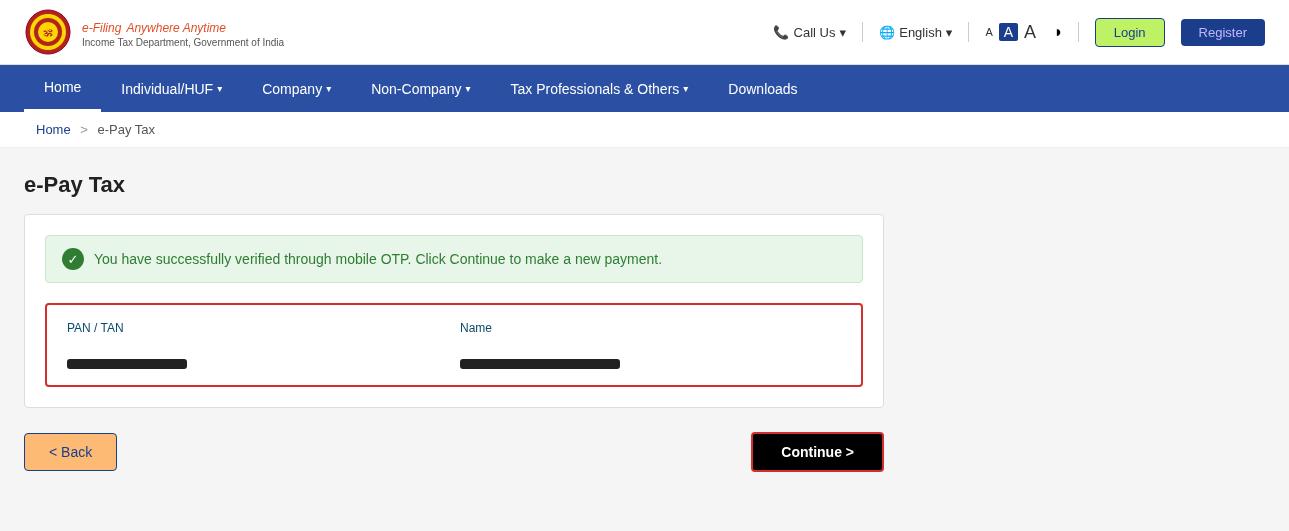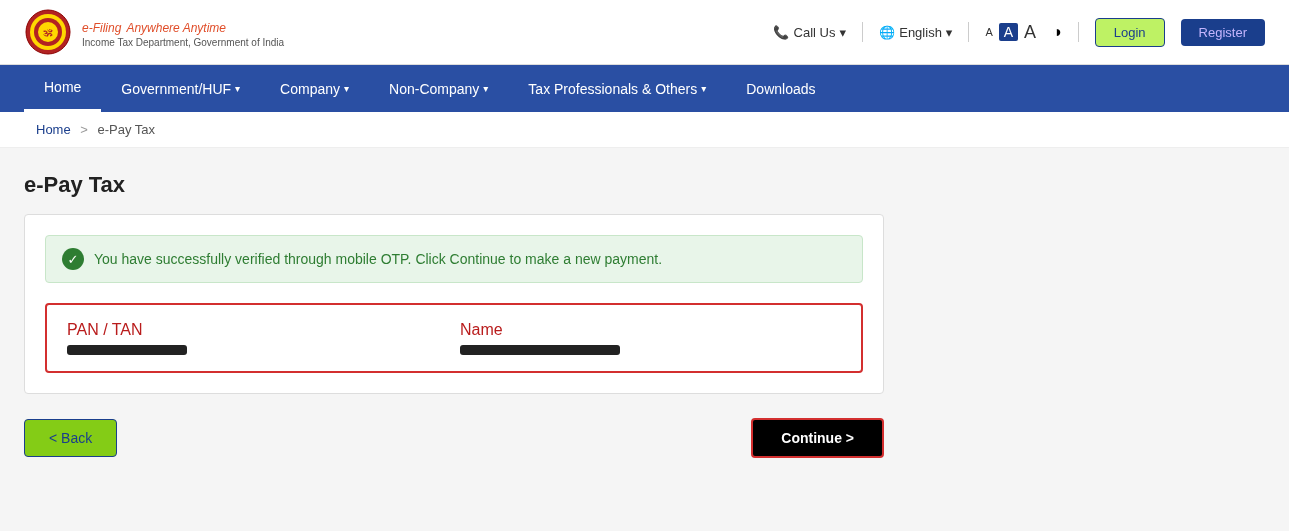--- a/index.html
+++ b/index.html
@@ -202,43 +202,43 @@
     .info-box {
       border: 2px solid #d32f2f;
       border-radius: 4px;
       padding: 16px 20px;
       display: grid;
       grid-template-columns: 1fr 1fr;
       gap: 12px;
     }
     .info-field label {
       display: block;
-      font-size: 16px;
-      color: #b91c1c;
-      margin-bottom: 6px;
+      font-size: 12px;
+      color: #0c4a6e;
+      margin-bottom: 24px;
     }
     .info-field .value {
       display: block;
       height: 10px;
       background: #222;
       border-radius: 3px;
       width: 120px;
     }
 
     
     .action-row {
       display: flex;
       justify-content: space-between;
       align-items: center;
       max-width: 860px;
       margin-top: 24px;
     }
     .btn-back {
       border: 1px solid #1a3e8c;
-      background: #84cc16;
+      background: #fdba74;
       color: #1a3e8c;
       padding: 10px 24px;
       border-radius: 4px;
       cursor: pointer;
       font-size: 14px;
     }
     .btn-continue {
       border: 2px solid #d32f2f;
       background: #000000;
       color: #fff;
@@ -293,21 +293,21 @@
     <button class="btn-login">Login</button>
     <button class="btn-register">Register</button>
   </div>
 </header>
 
 <nav class="nav-bar">
   <div class="nav-item active">
     <span>Home</span>
   </div>
   <div class="nav-item">
-    <span>Government/HUF</span>
+    <span>Individual/HUF</span>
     <span class="arrow">▾</span>
   </div>
   <div class="nav-item">
     <span>Company</span>
     <span class="arrow">▾</span>
   </div>
   <div class="nav-item">
     <span>Non-Company</span>
     <span class="arrow">▾</span>
   </div>

